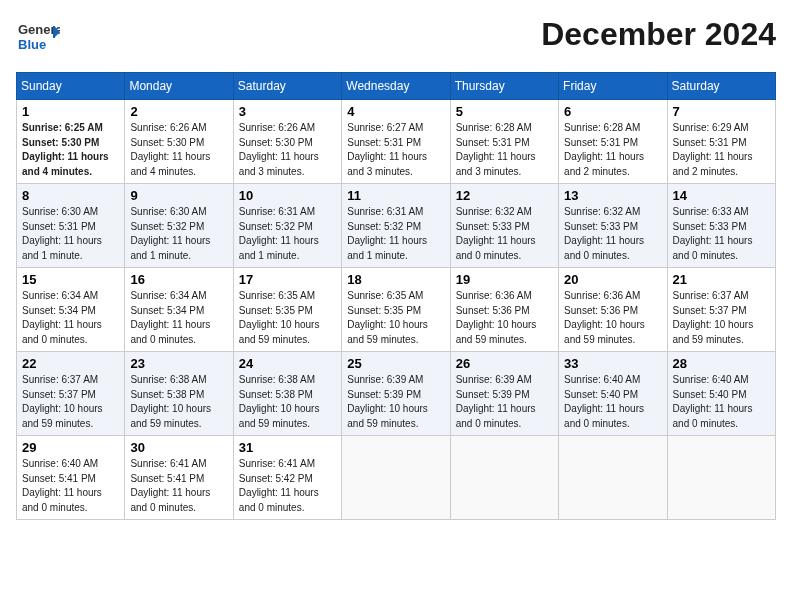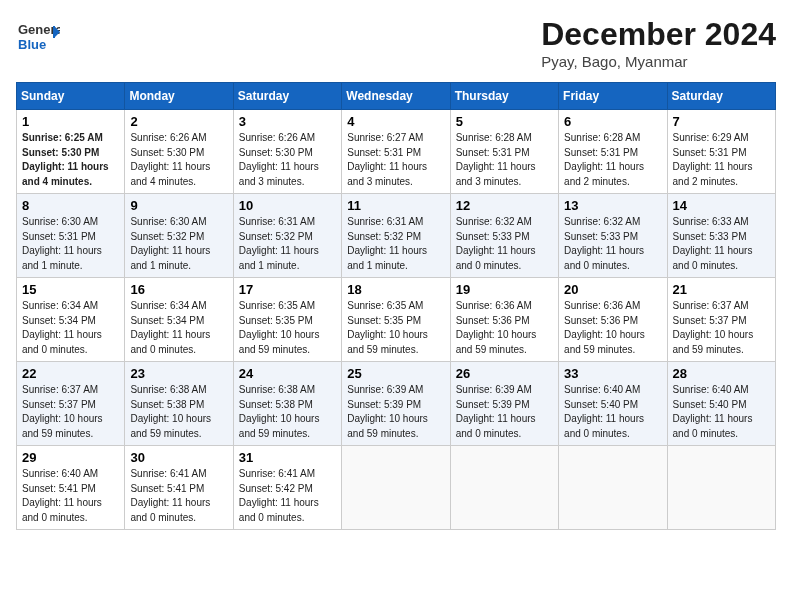--- a/index.html
+++ b/index.html
@@ -32,21 +32,21 @@
       width: 100%;
       border-collapse: collapse;
       font-size: 10.5px;
     }
     .calendar th {
       background: #1565c0;
       color: #fff;
       padding: 6px 4px;
       text-align: left;
       font-size: 12px;
-      font-weight: bold;
+      font-weight: normal;
       border: 1px solid #1255a0;
     }
     .calendar td {
       border: 1px solid #ccc;
       vertical-align: top;
       padding: 4px 5px;
       width: 108px;
       min-height: 80px;
       background: #fff;
     }
@@ -85,21 +85,20 @@
     <svg class="logo-svg" viewBox="0 0 44 44">
 
       <text x="2" y="18" font-size="13" font-weight="bold" fill="#333" font-family="Arial">General</text>
       <text x="2" y="33" font-size="13" font-weight="bold" fill="#1565c0" font-family="Arial">Blue</text>
       <polygon points="38,10 44,16 38,22" fill="#1565c0"></polygon>
       <line x1="38" y1="10" x2="38" y2="22" stroke="#1565c0" stroke-width="2"></line>
     </svg>
   </div>
   <div class="title-block">
     <div class="month-title">December 2024</div>
-    <div class="location">Pyay, Bago, Myanmar</div>
   </div>
 </div>
 
 <table class="calendar">
   <thead>
     <tr>
     <th>Sunday</th>
         <th>Monday</th>
         <th>Saturday</th>
         <th>Wednesday</th>

